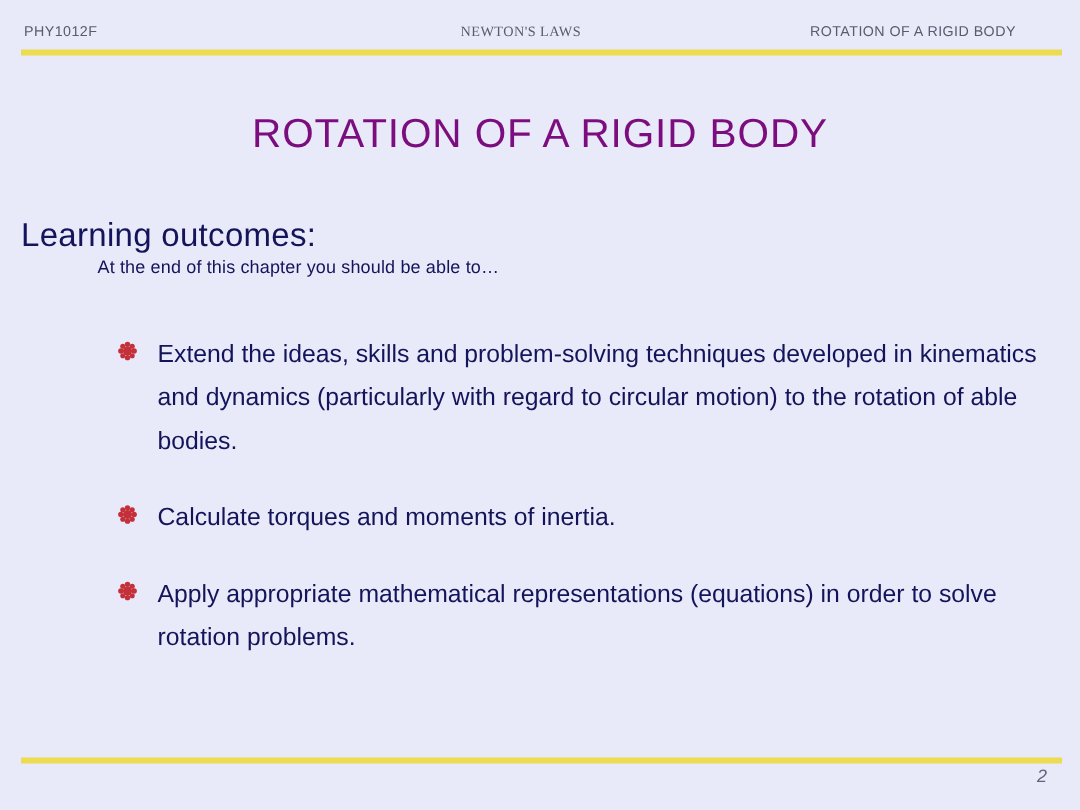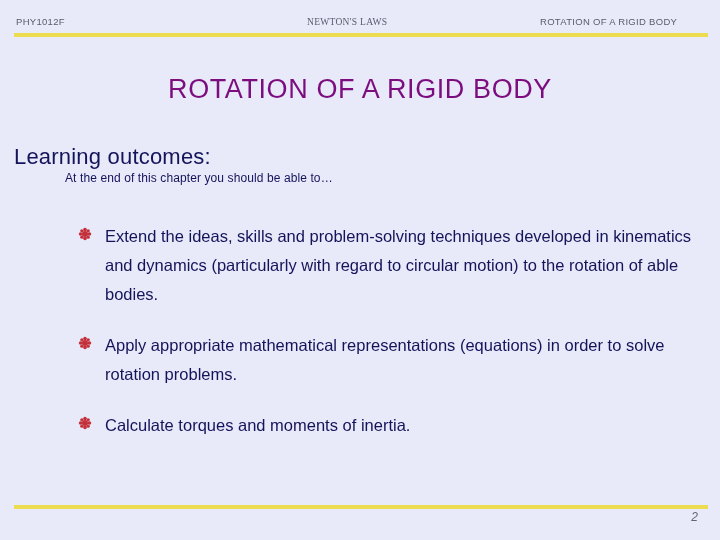--- a/index.html
+++ b/index.html
@@ -177,40 +177,40 @@
             <circle cx="12" cy="19.6" r="3.1"></circle>
             <circle cx="4.4" cy="12" r="3.1"></circle>
             <circle cx="19.6" cy="12" r="3.1"></circle>
             <circle cx="6.6" cy="6.6" r="2.9"></circle>
             <circle cx="17.4" cy="6.6" r="2.9"></circle>
             <circle cx="6.6" cy="17.4" r="2.9"></circle>
             <circle cx="17.4" cy="17.4" r="2.9"></circle>
           </g>
         </svg>
       </span>
-      <span class="bullet-text">Apply appropriate mathematical representations (equations) in order to solve rotation problems.</span>
+      <span class="bullet-text">Calculate torques and moments of inertia.</span>
     </div>
 
     <div class="bullet-item">
       <span class="bullet-marker">
         <svg width="14" height="14" viewBox="0 0 24 24" aria-hidden="true">
           <g fill="#c4303a">
             <circle cx="12" cy="12" r="5.2"></circle>
             <circle cx="12" cy="4.4" r="3.1"></circle>
             <circle cx="12" cy="19.6" r="3.1"></circle>
             <circle cx="4.4" cy="12" r="3.1"></circle>
             <circle cx="19.6" cy="12" r="3.1"></circle>
             <circle cx="6.6" cy="6.6" r="2.9"></circle>
             <circle cx="17.4" cy="6.6" r="2.9"></circle>
             <circle cx="6.6" cy="17.4" r="2.9"></circle>
             <circle cx="17.4" cy="17.4" r="2.9"></circle>
           </g>
         </svg>
       </span>
-      <span class="bullet-text">Calculate torques and moments of inertia.</span>
+      <span class="bullet-text">Apply appropriate mathematical representations (equations) in order to solve rotation problems.</span>
     </div>
 
   </div>
 
   <div class="rule rule-bottom"></div>
 
   <div class="page-number">2</div>
 
 </div>
 

